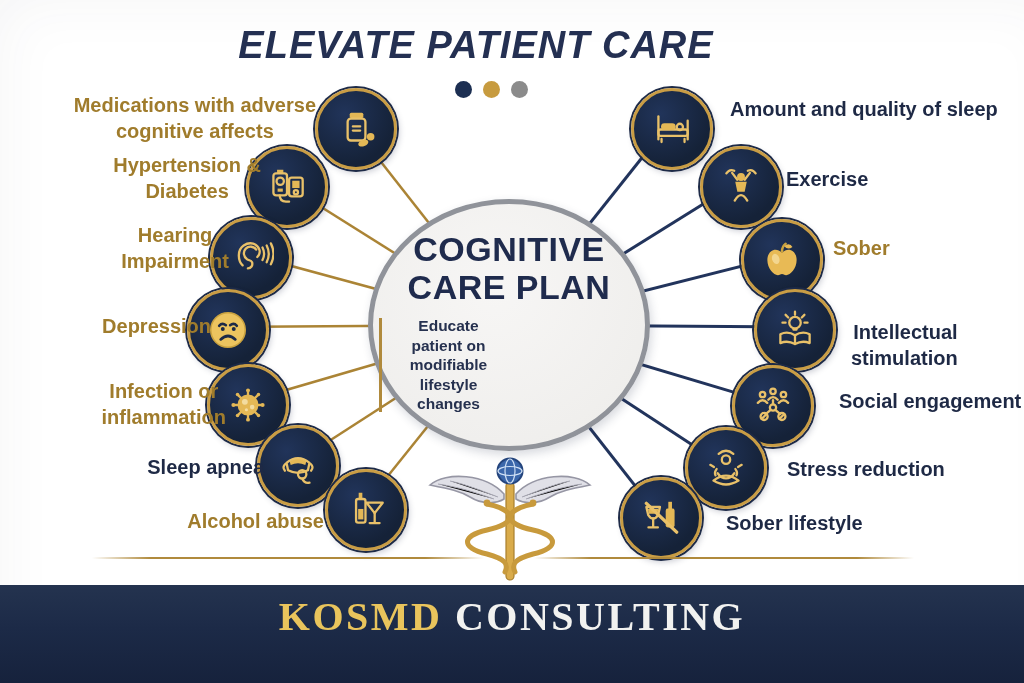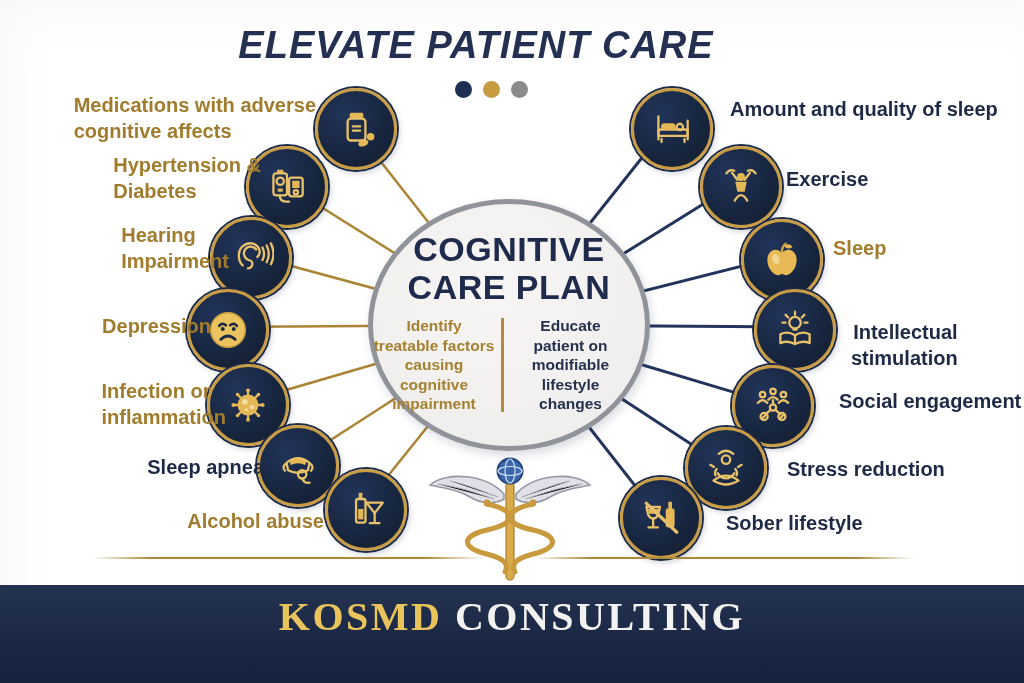--- a/index.html
+++ b/index.html
@@ -30,21 +30,21 @@
     display:flex;align-items:center;justify-content:center;
   }
   .node svg{width:46px;height:46px;}
 
   .label{
     position:absolute;z-index:2;font-size:20px;font-weight:bold;
     line-height:26px;white-space:pre-line;
   }
   .label.gold{color:#a07c2c;}
   .label.navy{color:#1e2945;}
-  .label.l{text-align:left;}
+  .label.l{text-align:center;}
   .label.r{text-align:right;}
 
   .center-circle{
     position:absolute;left:368px;top:199px;width:282px;height:252px;z-index:3;
     border-radius:50%;
     background:radial-gradient(circle at 45% 35%, #f7f6f5 0%, #efeeec 80%);
     border:5px solid #90939a;
     box-shadow:2px 4px 10px rgba(40,50,80,.18);
     box-sizing:border-box;
     display:flex;flex-direction:column;
@@ -301,38 +301,33 @@
   <div class="label l gold" style="right:831px;top:222px;">Hearing
 Impairment</div>
   <div class="label l gold" style="right:849px;top:313px;">Depression</div>
   <div class="label l gold" style="right:834px;top:378px;">Infection or
 inflammation</div>
   <div class="label l navy" style="right:796px;top:454px;">Sleep apnea</div>
   <div class="label l gold" style="right:736px;top:508px;">Alcohol abuse</div>
 
   <div class="label r navy" style="left:730px;top:96px;">Amount and quality of sleep</div>
   <div class="label r navy" style="left:786px;top:166px;">Exercise</div>
-  <div class="label r gold" style="left:833px;top:235px;">Sleep</div>
+  <div class="label r gold" style="left:833px;top:235px;">Sober</div>
   <div class="label r navy" style="left:851px;top:301px;margin-top:18px;">Intellectual
 stimulation</div>
   <div class="label r navy" style="left:829px;top:388px;margin-left:10px;">Social engagement</div>
   <div class="label r navy" style="left:787px;top:456px;">Stress reduction</div>
   <div class="label r navy" style="left:726px;top:510px;">Sober lifestyle</div>
 
   <div class="center-circle">
     <div class="cc-heading">
       <span>COGNITIVE</span><br>
       <span>CARE PLAN</span>
     </div>
     <div class="cc-cols">
-      <div class="cc-note gold">Identify
-treatable factors
-causing
-cognitive
-impairment</div>
       <div class="cc-divider"></div>
       <div class="cc-note navy">Educate
 patient on
 modifiable
 lifestyle
 changes</div>
     </div>
   </div>
 
   <div class="gold-rule rule-left"></div>

